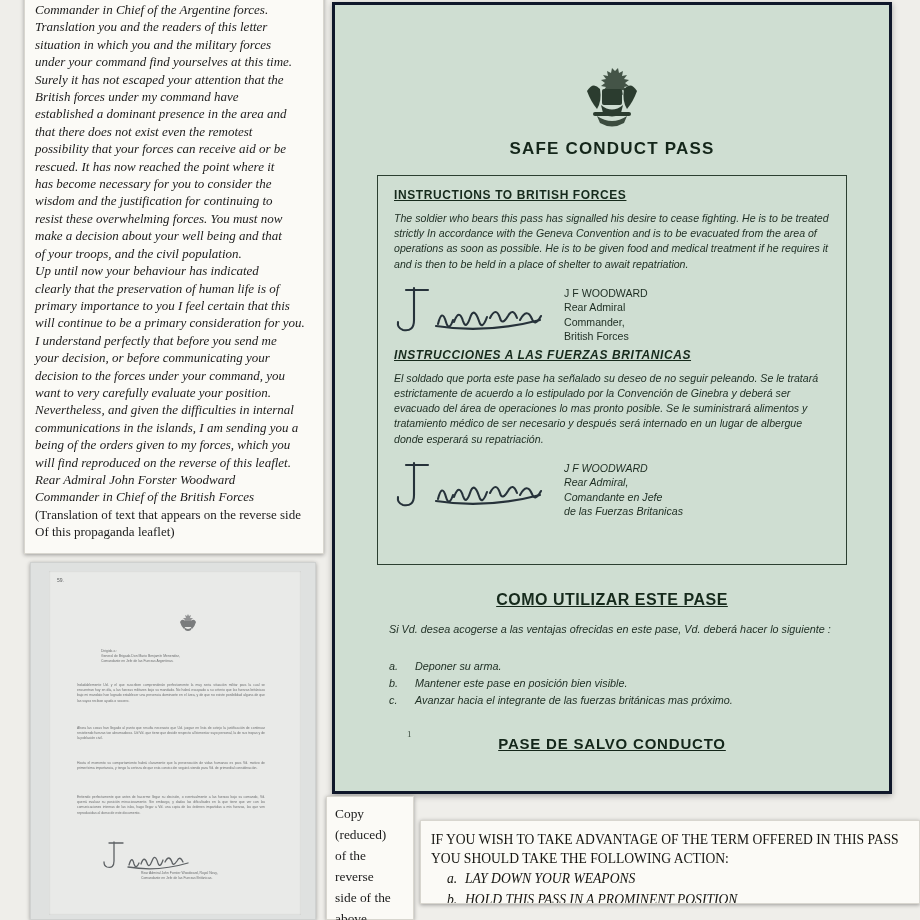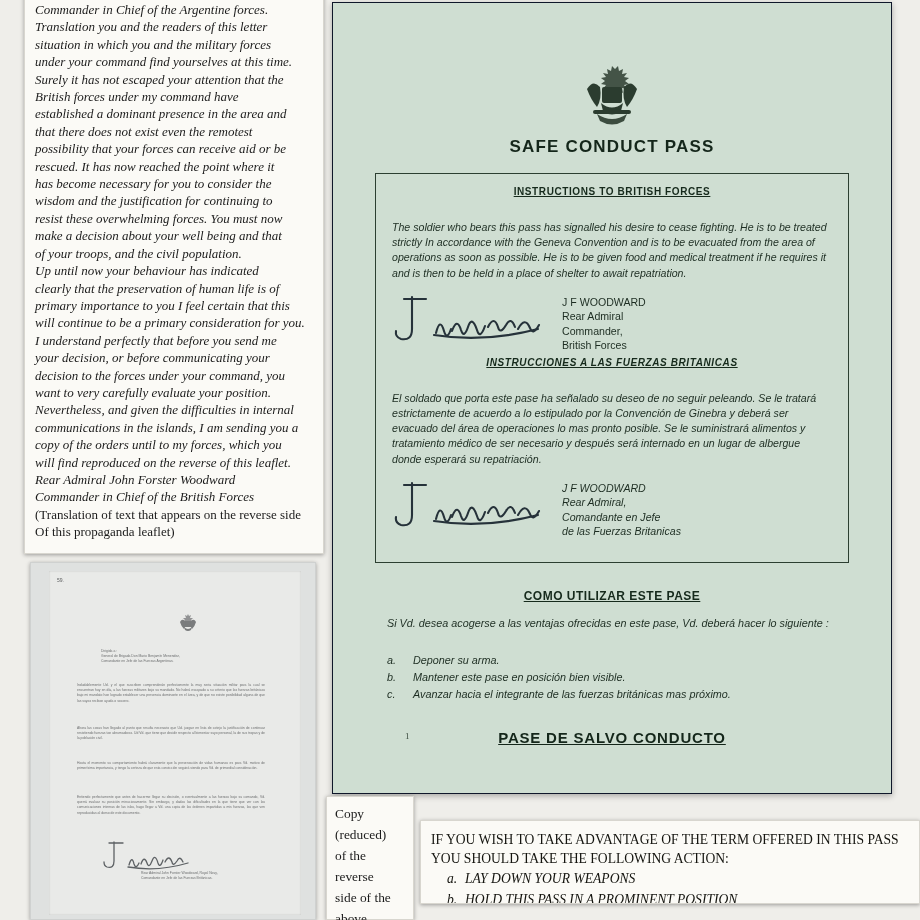--- a/index.html
+++ b/index.html
@@ -45,21 +45,21 @@
     font-style: normal;
   }
 
   
   #safe-conduct-pass {
     left: 332px;
     top: 2px;
     width: 560px;
     height: 792px;
     background: #cfded2;
-    border: 1px solid #0f172a;
+    border: 3px solid #0f172a;
     box-sizing: border-box;
     box-shadow: 0 2px 6px rgba(0,0,0,0.3);
   }
   #safe-conduct-pass .pass-inner {
     position: relative;
     width: 100%;
     height: 100%;
     padding: 10px 28px;
     box-sizing: border-box;
   }
@@ -80,28 +80,28 @@
     margin-bottom: 16px;
   }
   .pass-box {
     border: 1.5px solid #2c3f31;
     margin: 0 14px;
     padding: 12px 16px 16px 16px;
     min-height: 390px;
     box-sizing: border-box;
   }
   .sec-head {
-    text-align: center;
+    text-align: left;
     font-family: "Liberation Sans", sans-serif;
     font-weight: bold;
-    font-size: 10px;
+    font-size: 12px;
     letter-spacing: 0.6px;
     color: #162a1c;
     text-decoration: underline;
-    margin-bottom: 23px;
+    margin-bottom: 9px;
   }
   .sec-head.italic {
     font-style: italic;
   }
   .body-text {
     font-family: "Liberation Sans", sans-serif;
     font-size: 10.6px;
     line-height: 15.2px;
     color: #1d2d22;
     text-align: left;
@@ -128,21 +128,21 @@
     line-height: 14.4px;
     color: #1d2d22;
     padding-top: 6px;
   }
   .sig-name.italic { font-style: italic; }
 
   .how-head {
     text-align: center;
     font-family: "Liberation Sans", sans-serif;
     font-weight: bold;
-    font-size: 12px;
+    font-size: 16px;
     letter-spacing: 0.5px;
     color: #162a1c;
     text-decoration: underline;
     margin-top: 26px;
   }
   .how-body {
     font-family: "Liberation Sans", sans-serif;
     font-style: italic;
     font-size: 10.8px;
     line-height: 17px;
@@ -297,21 +297,21 @@
       <div class="line">Up until now your behaviour has indicated</div>
       <div class="line">clearly that the preservation of human life is of</div>
       <div class="line">primary importance to you I feel certain that this</div>
       <div class="line">will continue to be a primary consideration for you.</div>
       <div class="line">I understand perfectly that before you send me</div>
       <div class="line">your decision, or before communicating your</div>
       <div class="line">decision to the forces under your command, you</div>
       <div class="line">want to very carefully evaluate your position.</div>
       <div class="line">Nevertheless, and given the difficulties in internal</div>
       <div class="line">communications in the islands, I am sending you a</div>
-      <div class="line">copy of the orders until to my forces, which you</div>
+      <div class="line">being of the orders given to my forces, which you</div>
       <div class="line">will find reproduced on the reverse of this leaflet.</div>
       <div class="line">Rear Admiral John Forster Woodward</div>
       <div class="line">Commander in Chief of the British Forces</div>
     </div>
   <div id="translation-plain-lines">
       <div class="line plain">(Translation of text that appears on the reverse side</div>
       <div class="line plain">Of this propaganda leaflet)</div>
     </div>
 </div>
 

